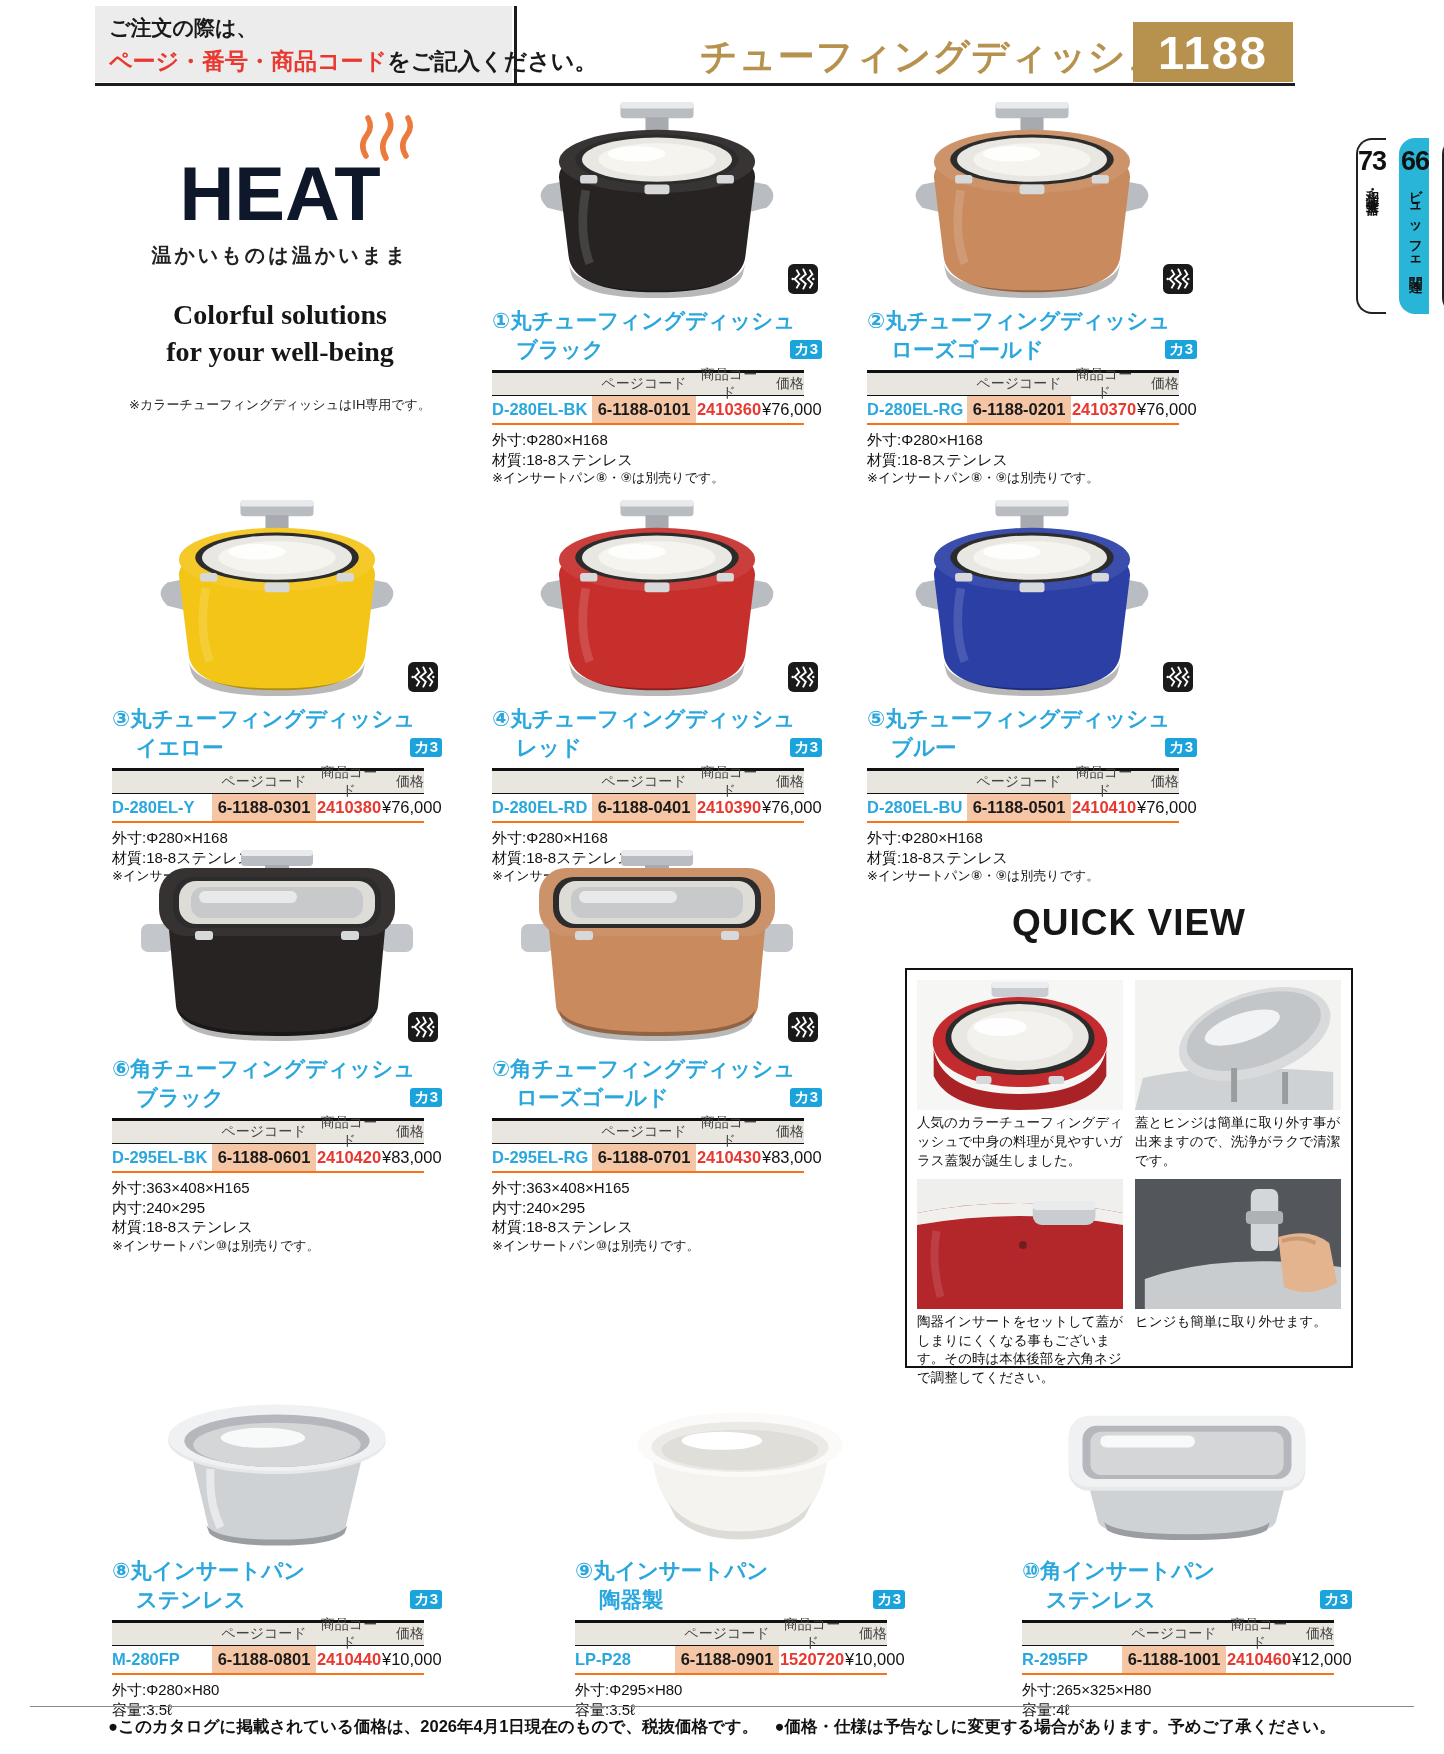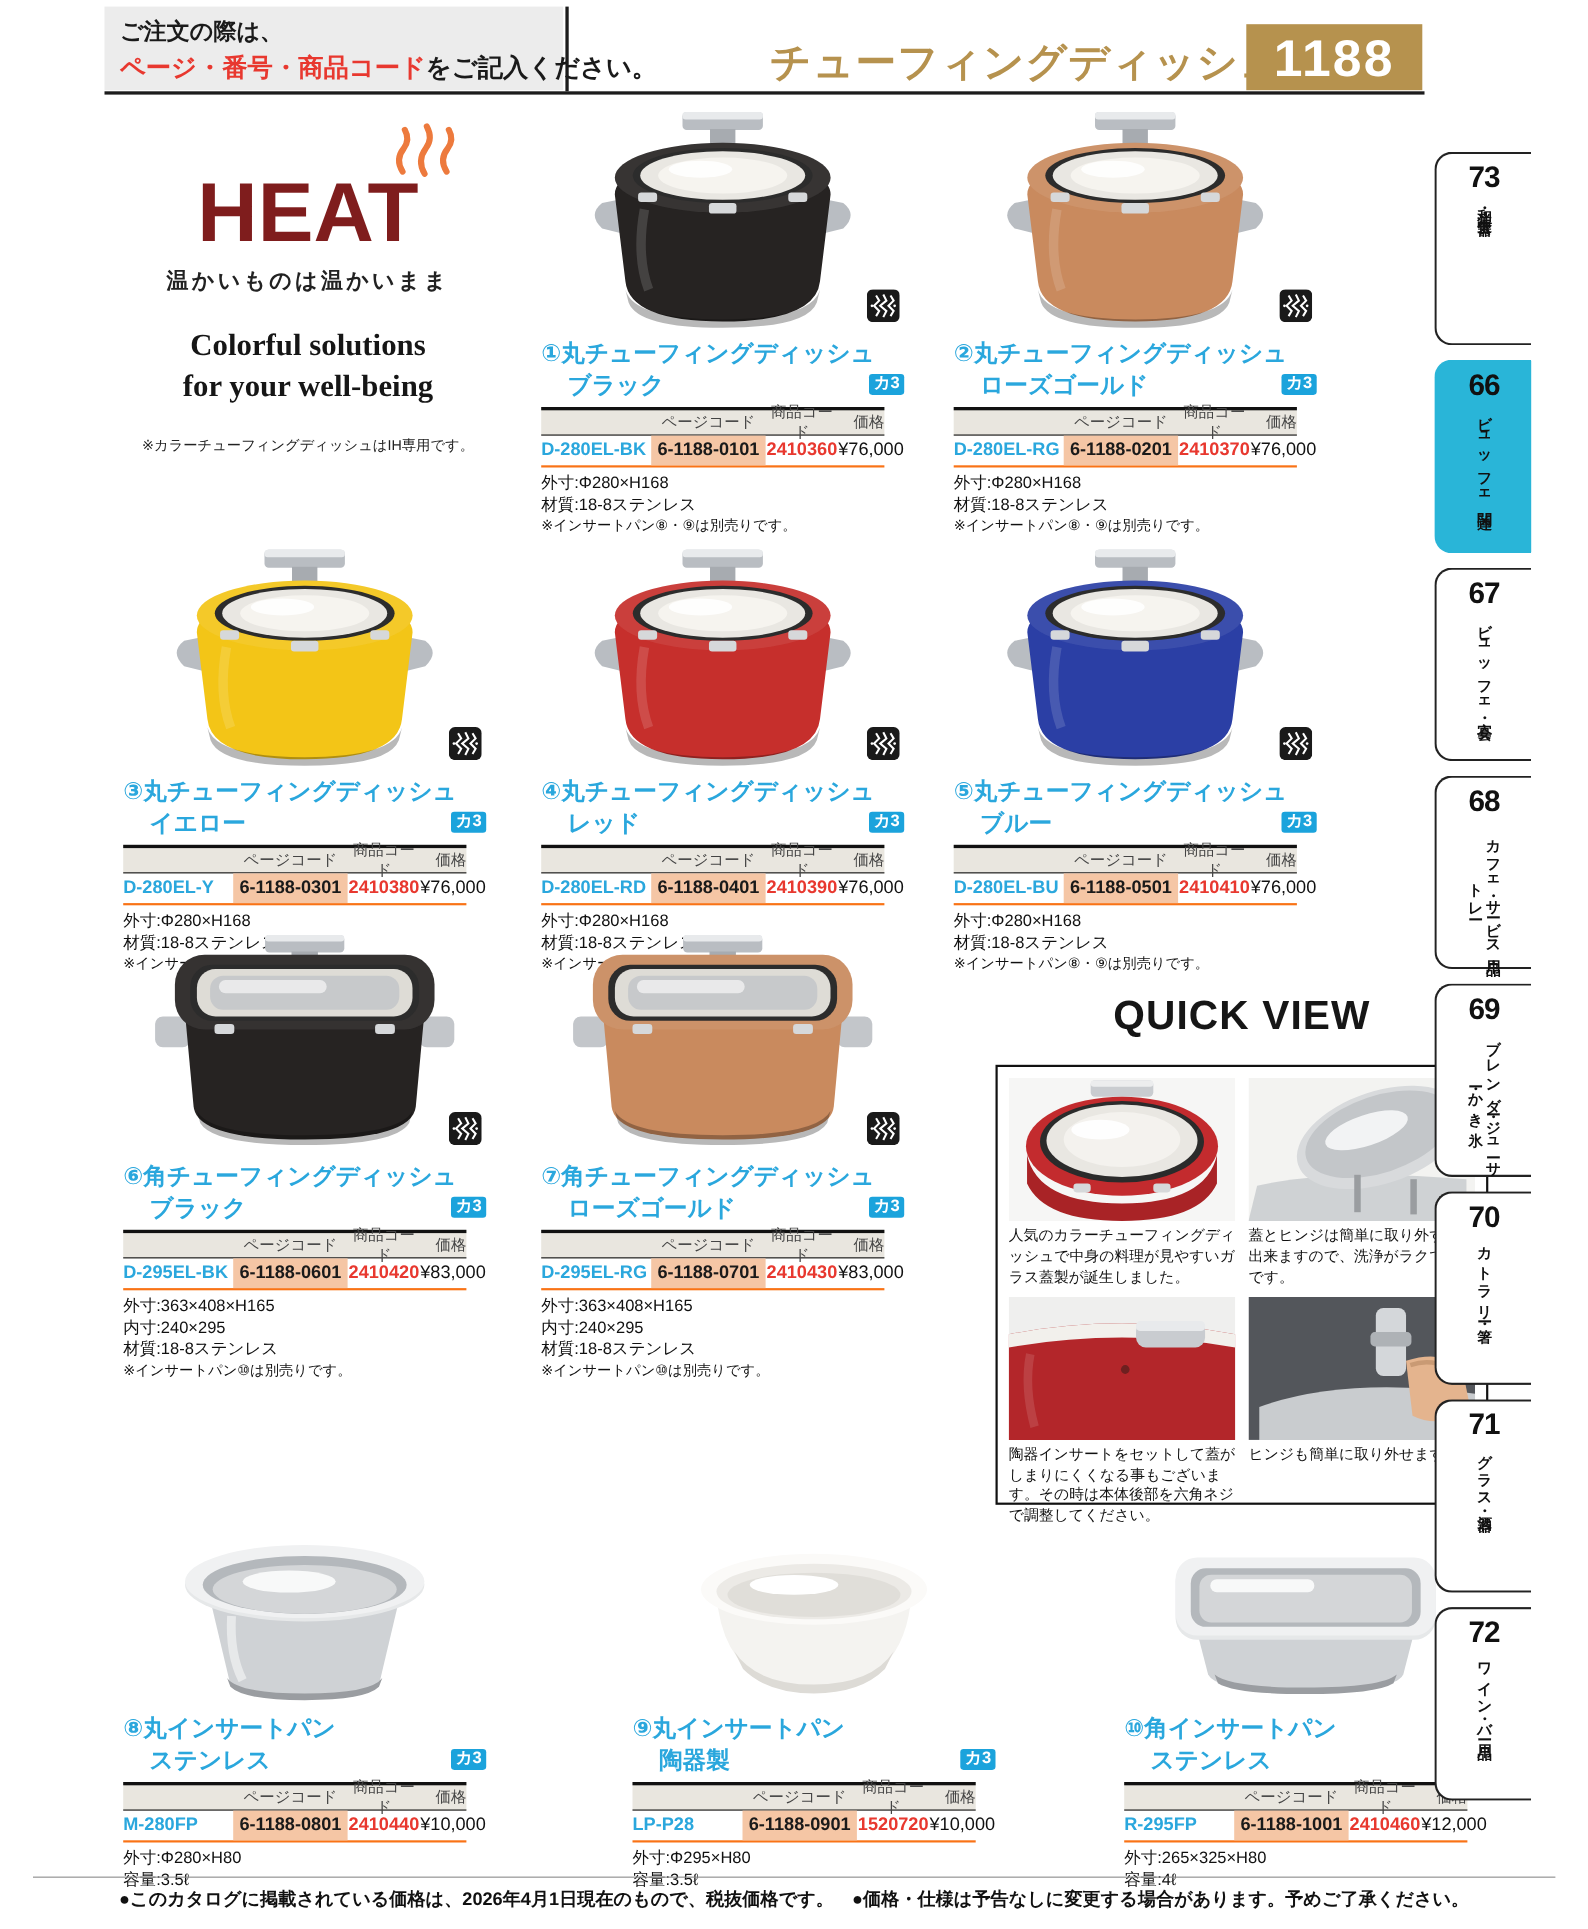--- a/index.html
+++ b/index.html
@@ -16,21 +16,21 @@
   .hdr-rule{position:absolute;left:95px;top:83px;width:1200px;height:3px;background:#1c1c1c;}
   .cat-title{position:absolute;left:700px;top:32px;width:425px;text-align:right;
     font-size:37px;font-weight:800;color:#b6924e;letter-spacing:1px;white-space:nowrap;}
   .pagenum{position:absolute;left:1133px;top:22px;width:160px;height:60px;background:#b6924e;
     color:#fff;font-size:47px;font-weight:800;display:flex;align-items:center;justify-content:center;
     letter-spacing:2px;}
 
   
   .heat{position:absolute;left:100px;top:104px;width:360px;text-align:center;}
   .heat .steam{height:58px;text-align:right;padding-right:40px;}
-  .heat .logo{font-size:76px;font-weight:800;color:#7f1d1d;line-height:0.95;margin-top:-4px;}
+  .heat .logo{font-size:76px;font-weight:800;color:#0f172a;line-height:0.95;margin-top:-4px;}
   .heat .jp{font-size:20px;font-weight:bold;letter-spacing:3px;margin-top:12px;color:#222;}
   .heat .en{font-family:"Liberation Serif","DejaVu Serif",serif;font-size:28px;font-weight:bold;
     margin-top:28px;line-height:1.3;color:#161616;}
   .heat .ihnote{font-size:13px;margin-top:26px;color:#222;}
 
   
   .pcell{position:absolute;}
   .photo{position:relative;display:flex;align-items:flex-end;justify-content:center;}
   .ih{position:absolute;right:4px;bottom:2px;}
   .ptitle{margin-top:6px;}
@@ -57,22 +57,22 @@
   
   .qv-title{position:absolute;left:905px;top:902px;width:448px;text-align:center;
     font-size:37px;font-weight:800;letter-spacing:1px;color:#161616;}
   .qv-box{position:absolute;left:905px;top:968px;width:448px;height:400px;border:2px solid #111;
     box-sizing:border-box;padding:10px 10px;display:grid;grid-template-columns:1fr 1fr;
     gap:8px 12px;background:#fff;}
   .qv-item .ph{width:100%;height:130px;display:block;}
   .qv-item .cap{font-size:13.5px;line-height:1.4;margin-top:4px;color:#111;}
 
   
-  .sidebar{position:absolute;left:1304px;top:0;width:88px;height:1754px;display:flex;
-    flex-direction:column;gap:13px;padding-top:138px;box-sizing:border-box;text-align:center;}
+  .sidebar{position:absolute;left:1356px;top:0;width:88px;height:1754px;display:flex;
+    flex-direction:row;gap:13px;padding-top:138px;box-sizing:border-box;}
   .tab{height:176px;flex:none;background:#fff;border:2px solid #222;border-right:none;
     border-radius:16px 0 0 16px;display:flex;flex-direction:column;align-items:center;
     box-sizing:border-box;}
   .tab .tnum{font-size:27px;font-weight:800;letter-spacing:-1px;margin:6px 0 2px;color:#111;}
   .tab .tlabel{writing-mode:vertical-rl;font-size:13.5px;font-weight:bold;letter-spacing:2px;
     line-height:1.2;max-height:130px;color:#111;}
   .tab.active{background:var(--tabbg,#29b5d8);border-color:var(--tabbg,#29b5d8);}
 
   
   .foot-rule{position:absolute;left:30px;top:1706px;width:1384px;height:1px;background:#8a8a8a;}

